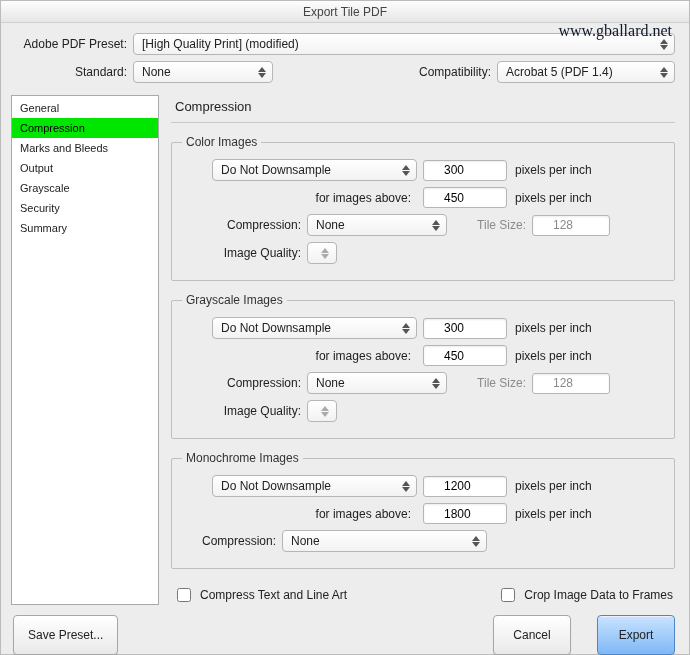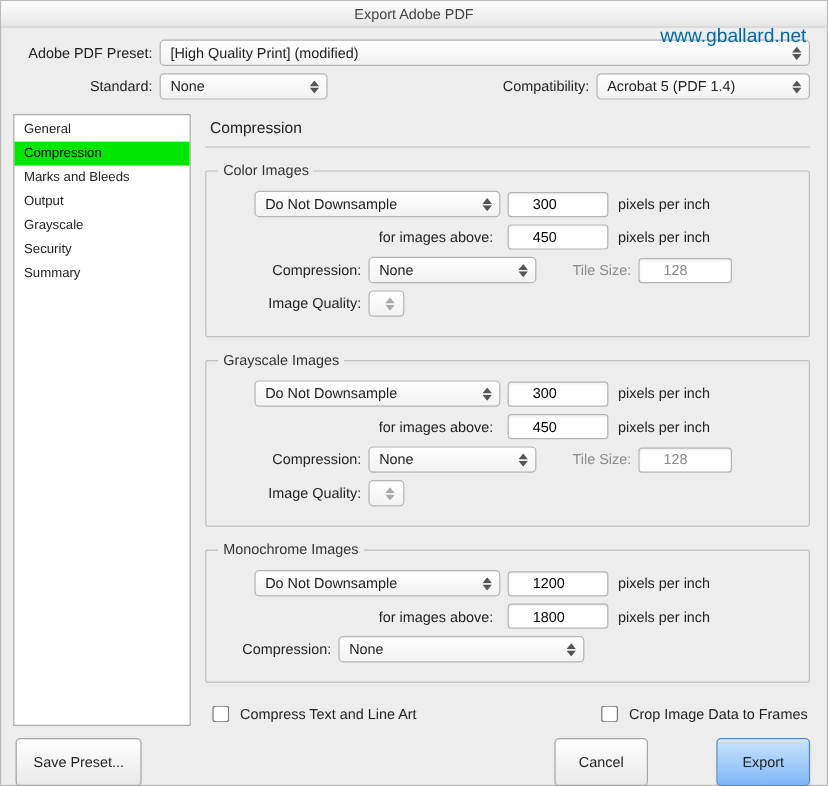--- a/index.html
+++ b/index.html
@@ -27,22 +27,22 @@
     line-height: 22px;
     font-size: 12px;
     color: #444;
     position: relative;
   }
   .watermark {
     position: absolute;
     right: 18px;
     top: 22px;
     font-size: 16px;
-    color: #0369a1;
-    font-family: Liberation Sans, sans-serif;
+    color: #0f172a;
+    font-family: Liberation Serif, serif;
   }
   .top-controls {
     padding: 10px 14px 6px 14px;
   }
   .row {
     display: flex;
     align-items: center;
     margin-bottom: 6px;
   }
   .label-right {
@@ -183,35 +183,34 @@
     color: #222;
     display: inline-flex;
     align-items: center;
     justify-content: center;
     cursor: default;
     box-shadow: 0 1px 0 rgba(255,255,255,0.6) inset, 0 1px 1px rgba(0,0,0,0.08);
   }
   .btn.primary {
     background: linear-gradient(#c9e3ff, #7fb8f6);
     border-color: #4f86c6;
-    margin-left: 31px;
   }
   .btn-group { display: flex; gap: 26px; }
   .tbox-disabled {
     color: #8a8a8a;
     background: #f7f7f7;
   }
 </style>
 </head>
 <body>
 
 <div class="window">
 
   <div class="titlebar">
-    <span>Export Adobe PDF</span>
+    <span>Export Tile PDF</span>
   </div>
   <div class="watermark">www.gballard.net</div>
 
   <div class="top-controls">
     <div class="row">
       <div class="label-right" style="width:118px">Adobe PDF Preset:</div>
       <div class="select" style="flex:1">
         <span>[High Quality Print] (modified)</span>
         <span class="arrows">
           <svg width="8" height="5">

